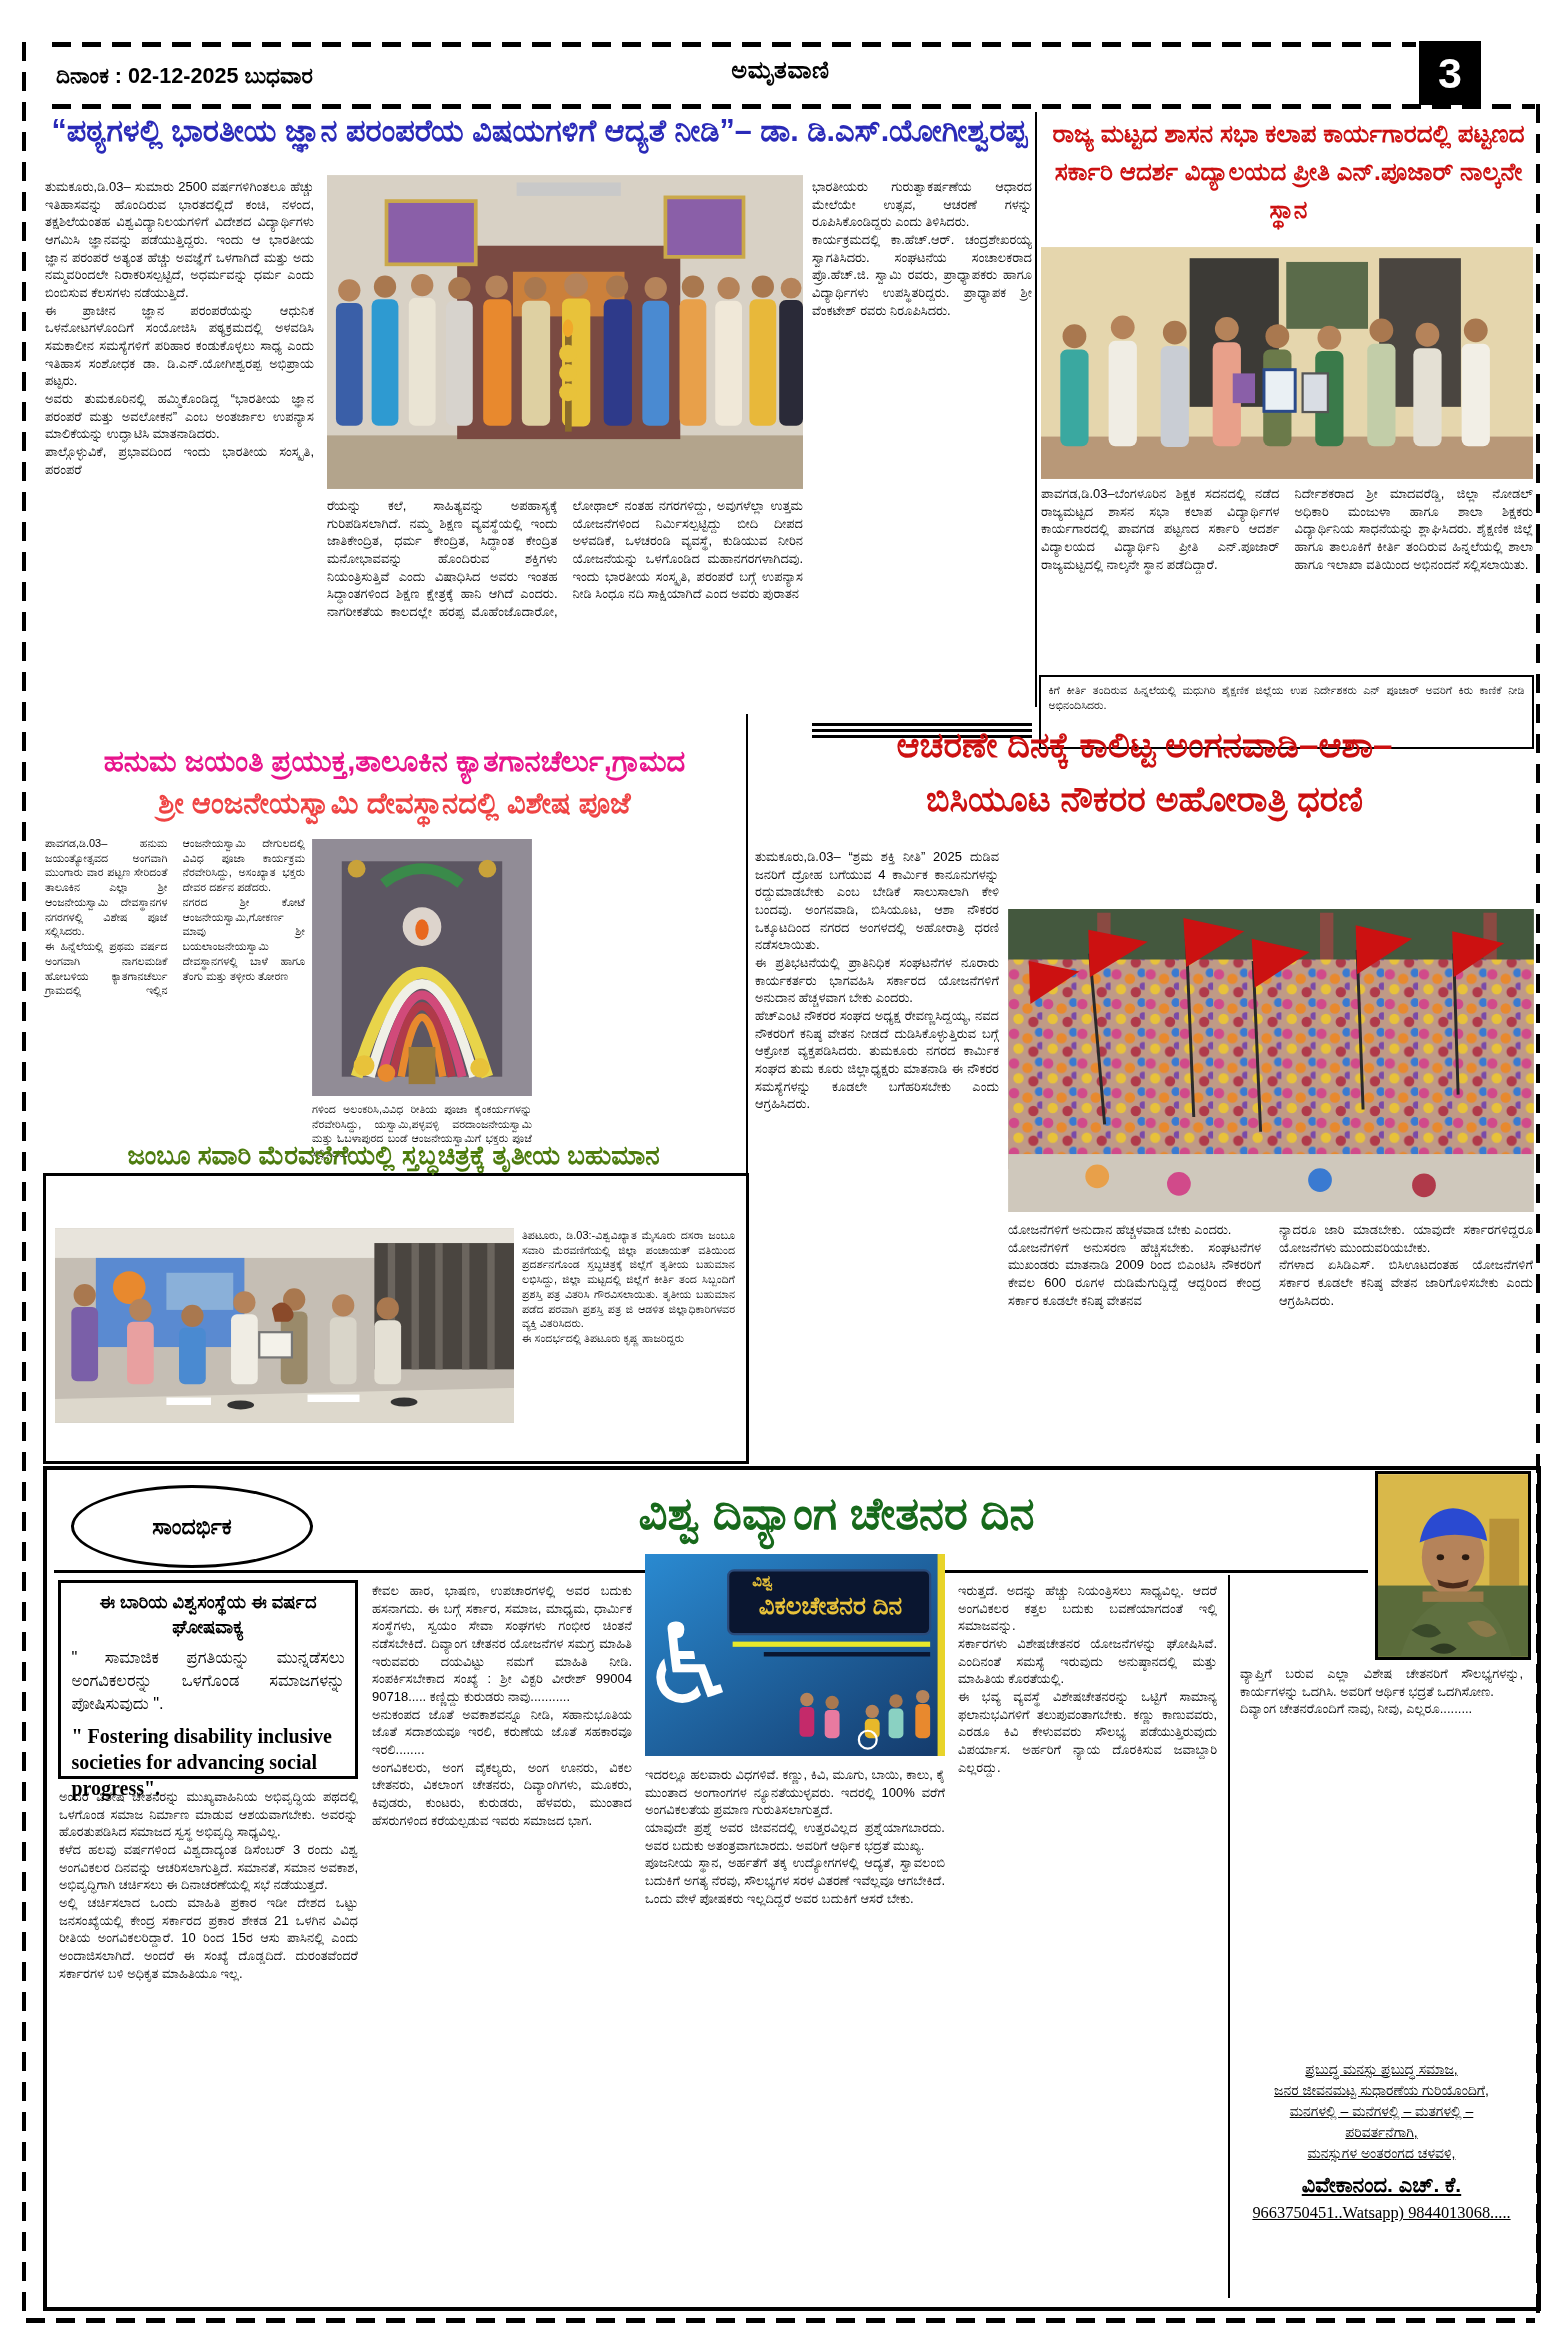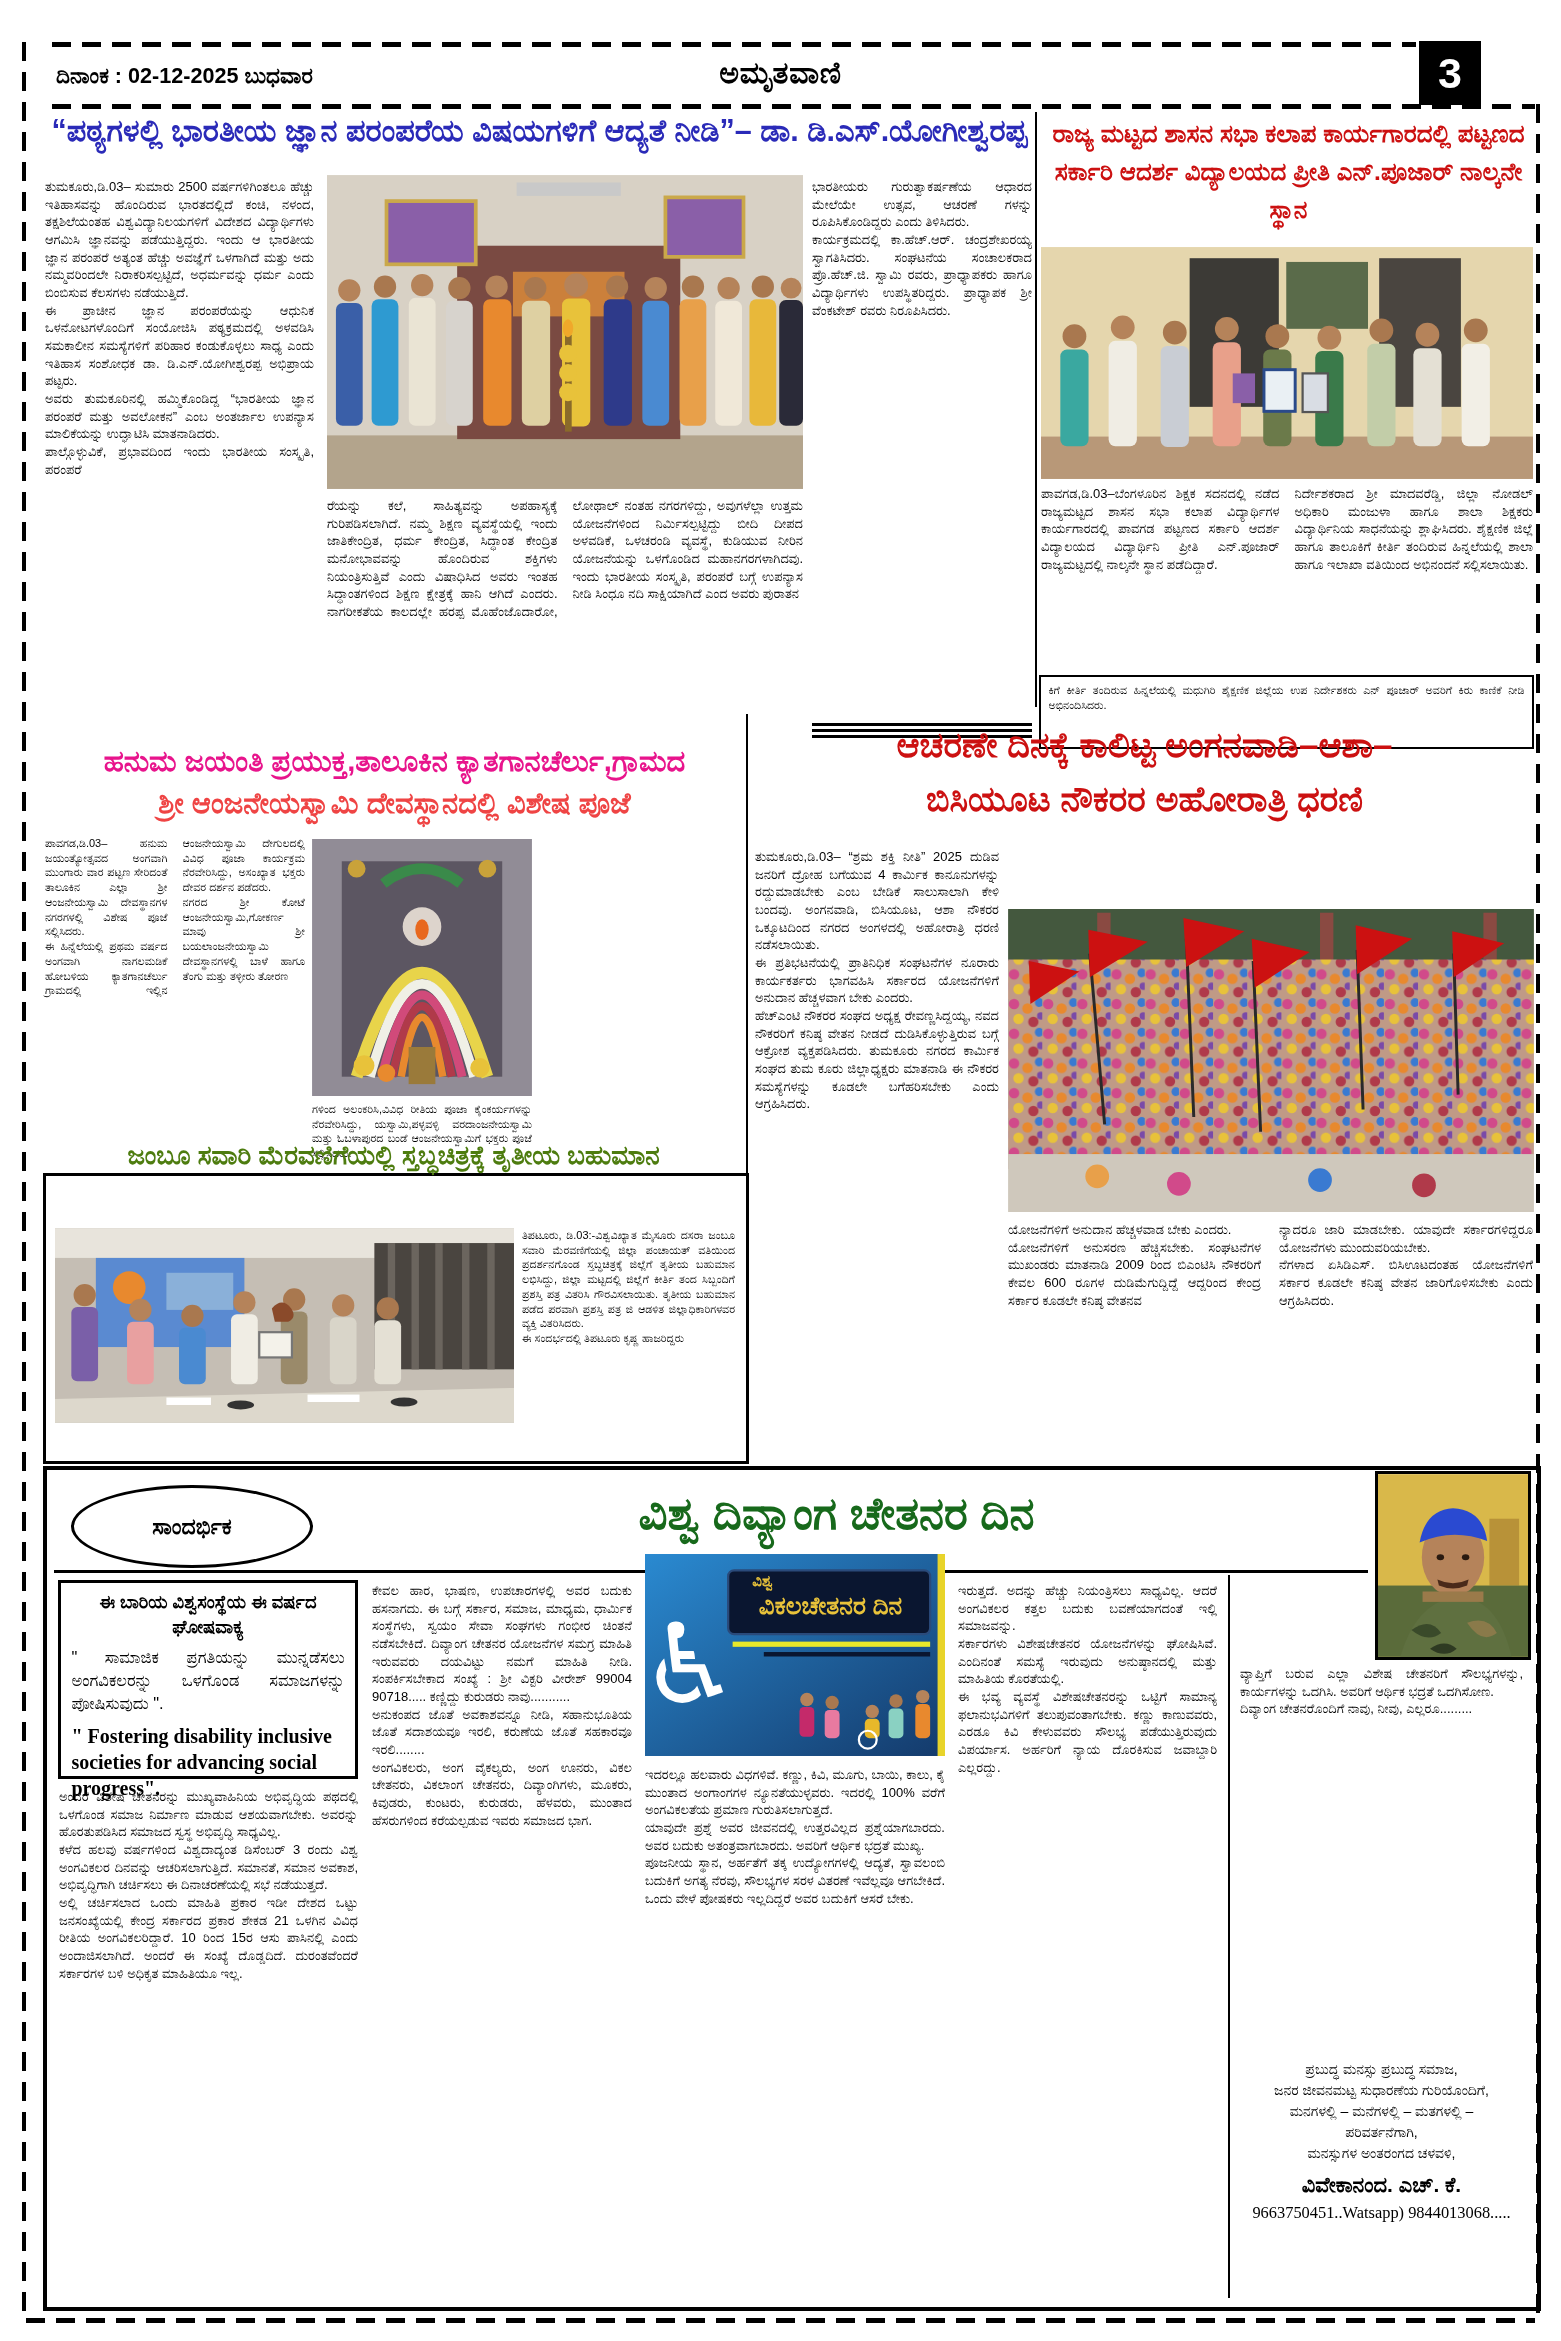--- a/index.html
+++ b/index.html
@@ -24,21 +24,21 @@
 
 <div class="page">
 
   <div class="hdash" style="left:52px;top:42px;width:1364px;"></div>
   <div class="hdash" style="left:52px;top:104px;width:1483px;"></div>
   <div class="hdash" style="left:26px;top:2318px;width:1509px;"></div>
   <div class="vdash" style="left:22px;top:42px;height:2279px;"></div>
   <div class="vdash" style="left:1536px;top:104px;height:2216px;"></div>
 
   <div class="abs" style="left:56px;top:63px;font-size:21.6px;font-weight:bold;">ದಿನಾಂಕ : 02-12-2025 ಬುಧವಾರ</div>
-  <div class="abs" style="left:632px;top:56px;width:297px;text-align:center;font-size:30px;font-weight:bold;letter-spacing:0.7px;">ಅಮೃತವಾಣಿ</div>
+  <div class="abs" style="left:632px;top:56px;width:297px;text-align:center;font-size:24px;font-weight:bold;letter-spacing:0.7px;">ಅಮೃತವಾಣಿ</div>
   <div class="abs" style="left:1419px;top:41px;width:62px;height:64px;background:#000;color:#fff;display:flex;align-items:center;justify-content:center;font-size:43px;font-weight:bold;">
       <span>3</span>
     </div>
 
   <div class="abs hl" style="left:45px;top:113px;width:989px;font-size:30.5px;color:#2a2ab8;">“ಪಠ್ಯಗಳಲ್ಲಿ ಭಾರತೀಯ ಜ್ಞಾನ ಪರಂಪರೆಯ ವಿಷಯಗಳಿಗೆ ಆದ್ಯತೆ ನೀಡಿ”– ಡಾ. ಡಿ.ಎಸ್.ಯೋಗೀಶ್ವರಪ್ಪ</div>
 
   <div class="photo-frame" style="left:327px;top:175px;width:476px;height:314px;">
     <svg width="476" height="314" viewBox="0 0 640 422">
       <rect width="640" height="422" fill="#d8d1c5"></rect>
       <rect y="350" width="640" height="72" fill="#b3a48c"></rect>
@@ -344,21 +344,21 @@
  ಪೂಜನೀಯ ಸ್ಥಾನ, ಅರ್ಹತೆಗೆ ತಕ್ಕ ಉದ್ಯೋಗಗಳಲ್ಲಿ ಆದ್ಯತೆ, ಸ್ವಾವಲಂಬಿ ಬದುಕಿಗೆ ಅಗತ್ಯ ನೆರವು, ಸೌಲಭ್ಯಗಳ ಸರಳ ವಿತರಣೆ ಇವೆಲ್ಲವೂ ಆಗಬೇಕಿದೆ. ಒಂದು ವೇಳೆ ಪೋಷಕರು ಇಲ್ಲದಿದ್ದರೆ ಅವರ ಬದುಕಿಗೆ ಆಸರೆ ಬೇಕು.</div>
   <div class="abs body-txt" style="left:958px;top:1582px;width:259px;height:706px;">ಇರುತ್ತದೆ. ಅದನ್ನು ಹೆಚ್ಚು ನಿಯಂತ್ರಿಸಲು ಸಾಧ್ಯವಿಲ್ಲ. ಆದರೆ ಅಂಗವಿಕಲರ ಕತ್ತಲ ಬದುಕು ಬವಣೆಯಾಗದಂತೆ ಇಲ್ಲಿ ಸಮಾಜವನ್ನು.
  ಸರ್ಕಾರಗಳು ವಿಶೇಷಚೇತನರ ಯೋಜನೆಗಳನ್ನು ಘೋಷಿಸಿವೆ. ಎಂದಿನಂತೆ ಸಮಸ್ಯೆ ಇರುವುದು ಅನುಷ್ಠಾನದಲ್ಲಿ ಮತ್ತು ಮಾಹಿತಿಯ ಕೊರತೆಯಲ್ಲಿ.
  ಈ ಭವ್ಯ ವ್ಯವಸ್ಥೆ ವಿಶೇಷಚೇತನರನ್ನು ಒಟ್ಟಿಗೆ ಸಾಮಾನ್ಯ ಫಲಾನುಭವಿಗಳಿಗೆ ತಲುಪುವಂತಾಗಬೇಕು. ಕಣ್ಣು ಕಾಣುವವರು, ಎರಡೂ ಕಿವಿ ಕೇಳುವವರು ಸೌಲಭ್ಯ ಪಡೆಯುತ್ತಿರುವುದು ವಿಪರ್ಯಾಸ. ಅರ್ಹರಿಗೆ ನ್ಯಾಯ ದೊರಕಿಸುವ ಜವಾಬ್ದಾರಿ ಎಲ್ಲರದ್ದು.</div>
 
   <div class="vline" style="left:1228px;top:1575px;height:723px;"></div>
 
   <div class="abs body-txt" style="left:1240px;top:1665px;width:283px;height:372px;">ವ್ಯಾಪ್ತಿಗೆ ಬರುವ ಎಲ್ಲಾ ವಿಶೇಷ ಚೇತನರಿಗೆ ಸೌಲಭ್ಯಗಳನ್ನು, ಕಾರ್ಯಗಳನ್ನು ಒದಗಿಸಿ. ಅವರಿಗೆ ಆರ್ಥಿಕ ಭದ್ರತೆ ಒದಗಿಸೋಣ.
  ದಿವ್ಯಾಂಗ ಚೇತನರೊಂದಿಗೆ ನಾವು, ನೀವು, ಎಲ್ಲರೂ.........</div>
 
-  <div class="abs" style="left:1240px;top:2059px;width:283px;">
+  <div class="abs" style="left:1240px;top:2059px;width:283px;text-decoration:underline;">
     <div class="sig">ಪ್ರಬುದ್ಧ ಮನಸ್ಸು ಪ್ರಬುದ್ಧ ಸಮಾಜ,
 ಜನರ ಜೀವನಮಟ್ಟ ಸುಧಾರಣೆಯ ಗುರಿಯೊಂದಿಗೆ,
 ಮನಗಳಲ್ಲಿ – ಮನೆಗಳಲ್ಲಿ – ಮತಗಳಲ್ಲಿ –
 ಪರಿವರ್ತನೆಗಾಗಿ,
 ಮನಸ್ಸುಗಳ ಅಂತರಂಗದ ಚಳವಳಿ,</div>
     <div style="text-align:center;font-size:21px;font-weight:bold;margin-top:9px;">ವಿವೇಕಾನಂದ. ಎಚ್. ಕೆ.</div>
     <div style="text-align:center;font-size:16.4px;margin-top:6px;font-family:'Liberation Serif',serif;">9663750451..Watsapp) 9844013068.....</div>
   </div>
 
 </div>

